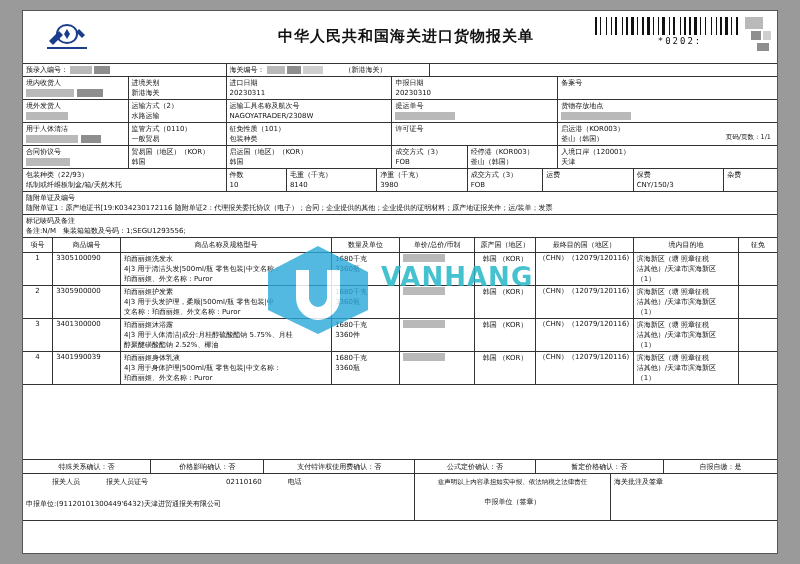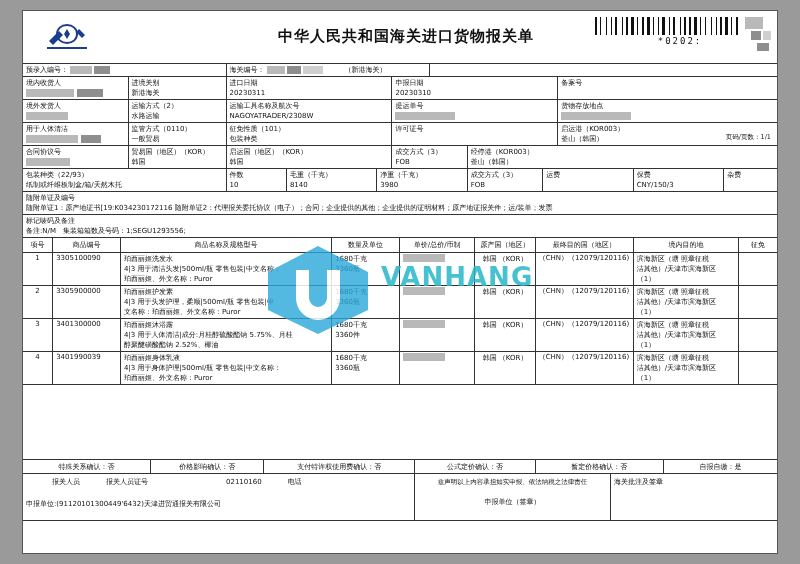--- a/index.html
+++ b/index.html
@@ -277,20 +277,24 @@
         <span class="l2">韩国</span>
       </div>
       <div class="cell stack" style="width:10%">
         <span class="l1">成交方式（3）</span>
         <span class="l2">FOB</span>
       </div>
       <div class="cell stack" style="width:12%">
         <span class="l1">经停港（KOR003）</span>
         <span class="l2">釜山（韩国）</span>
       </div>
+      <div class="cell stack" style="width:29%">
+        <span class="l1">入境口岸（120001）</span>
+        <span class="l2">天津</span>
+      </div>
     </div>
 
     <div class="row">
       <div class="cell stack" style="width:27%">
         <span class="l1">包装种类（22/93）</span>
         <span class="l2">纸制或纤维板制盒/箱/天然木托</span>
       </div>
       <div class="cell stack" style="width:8%">
         <span class="l1">件数</span>
         <span class="l2">10</span>

